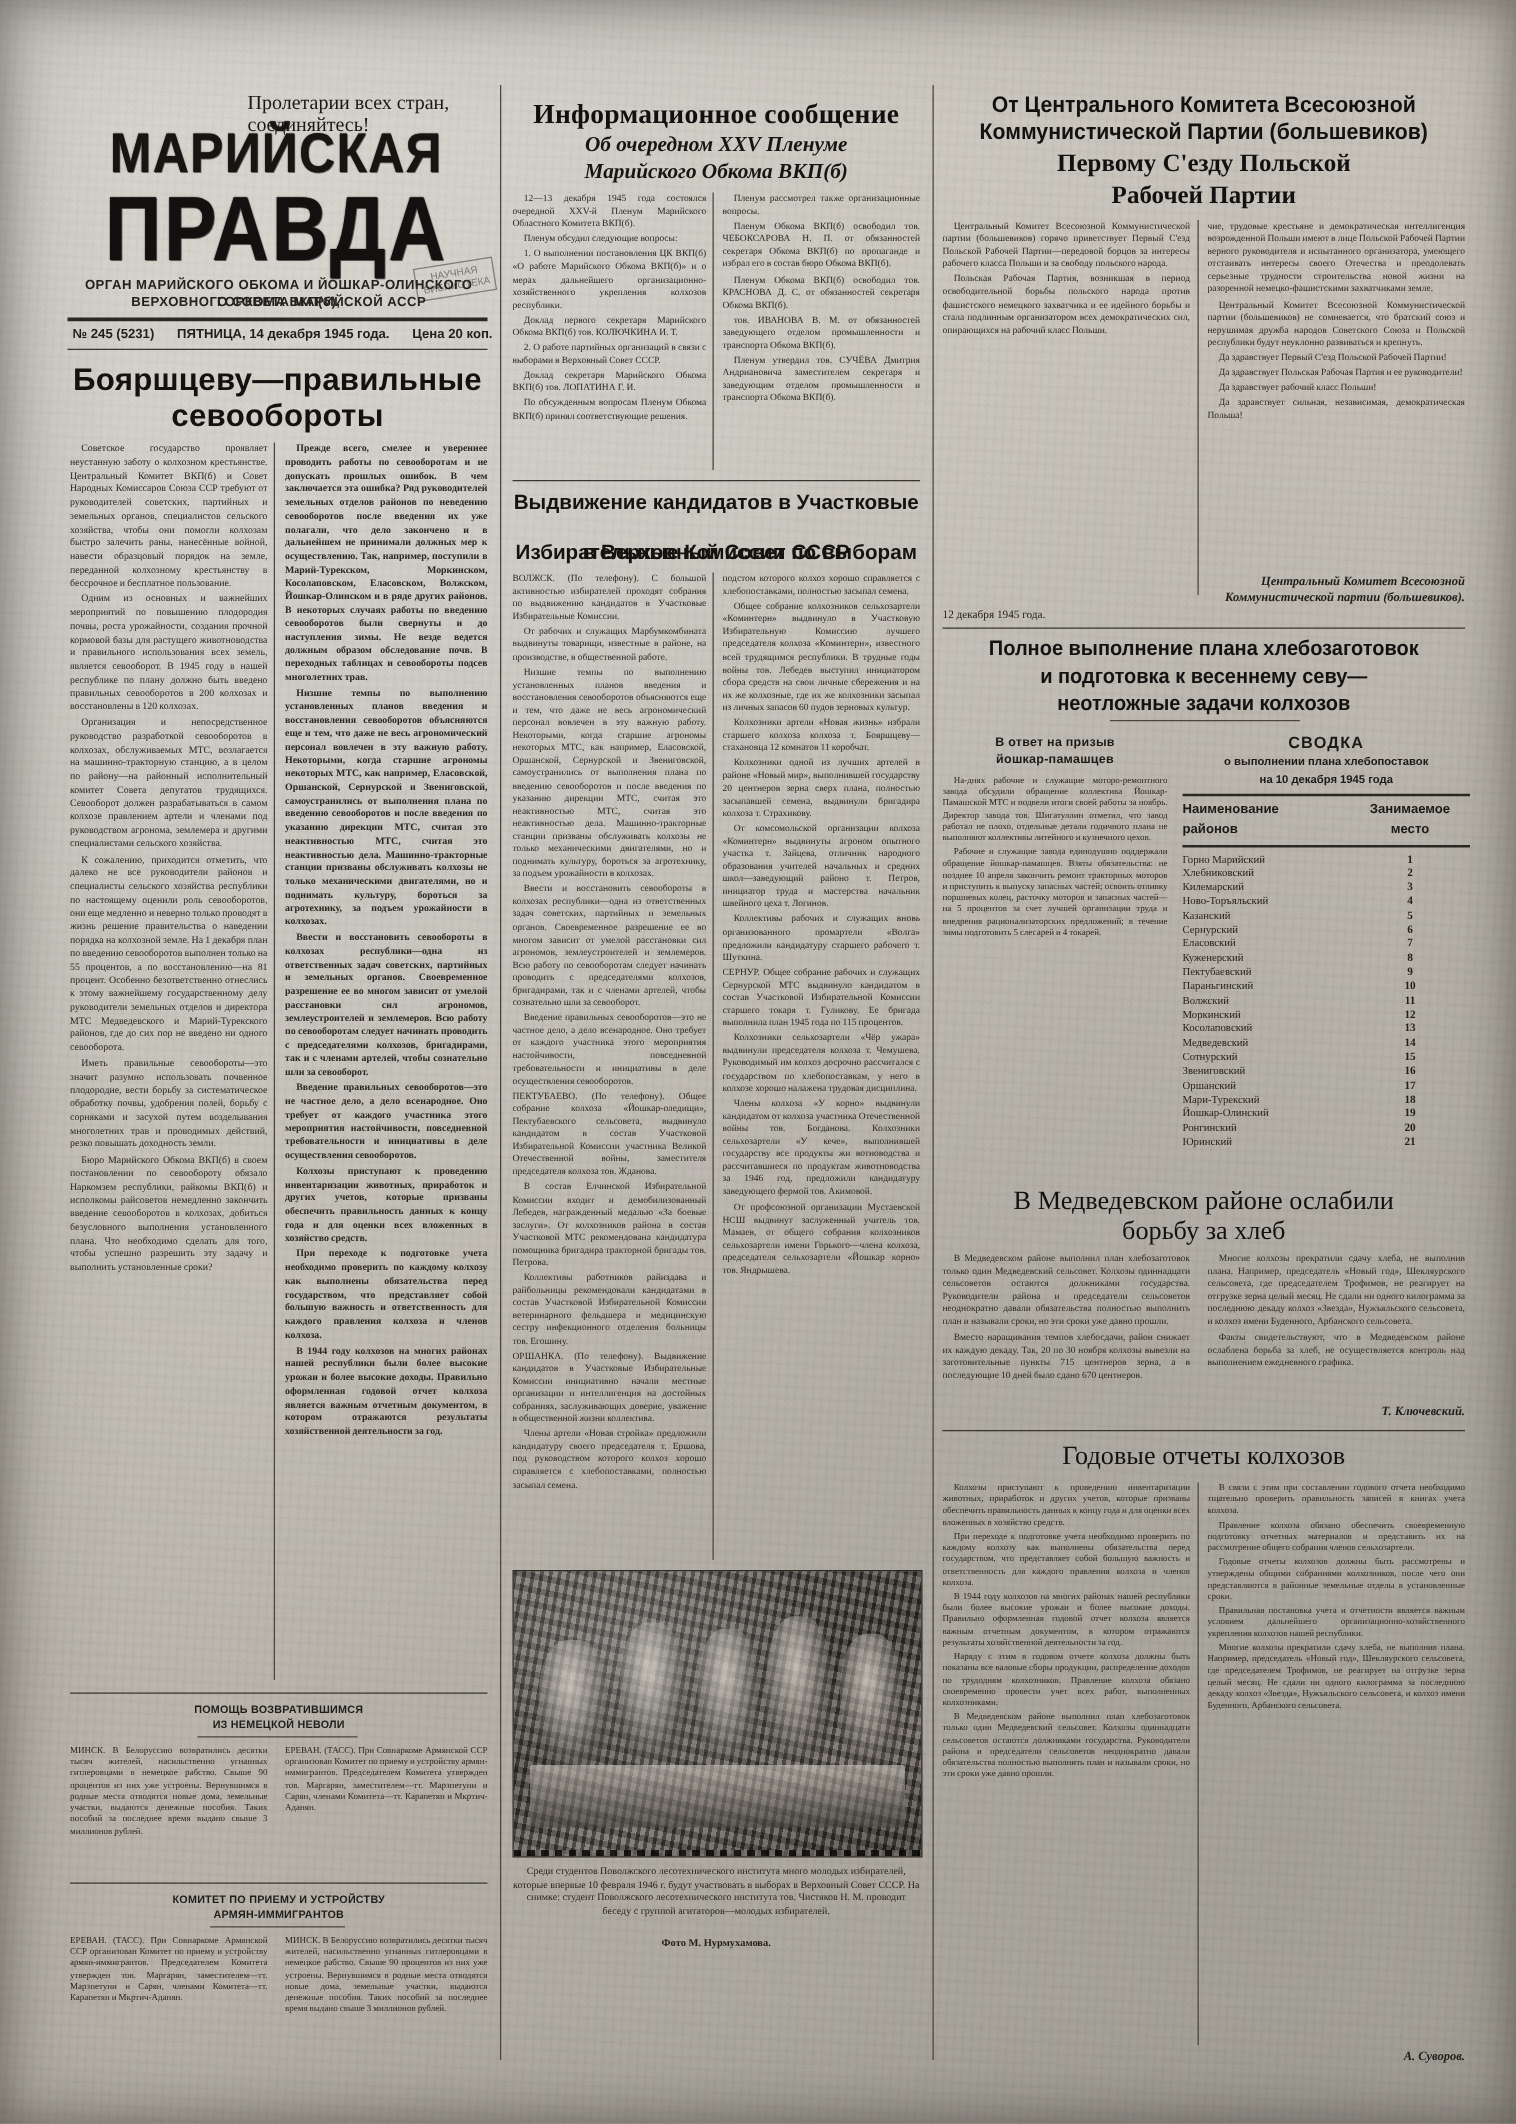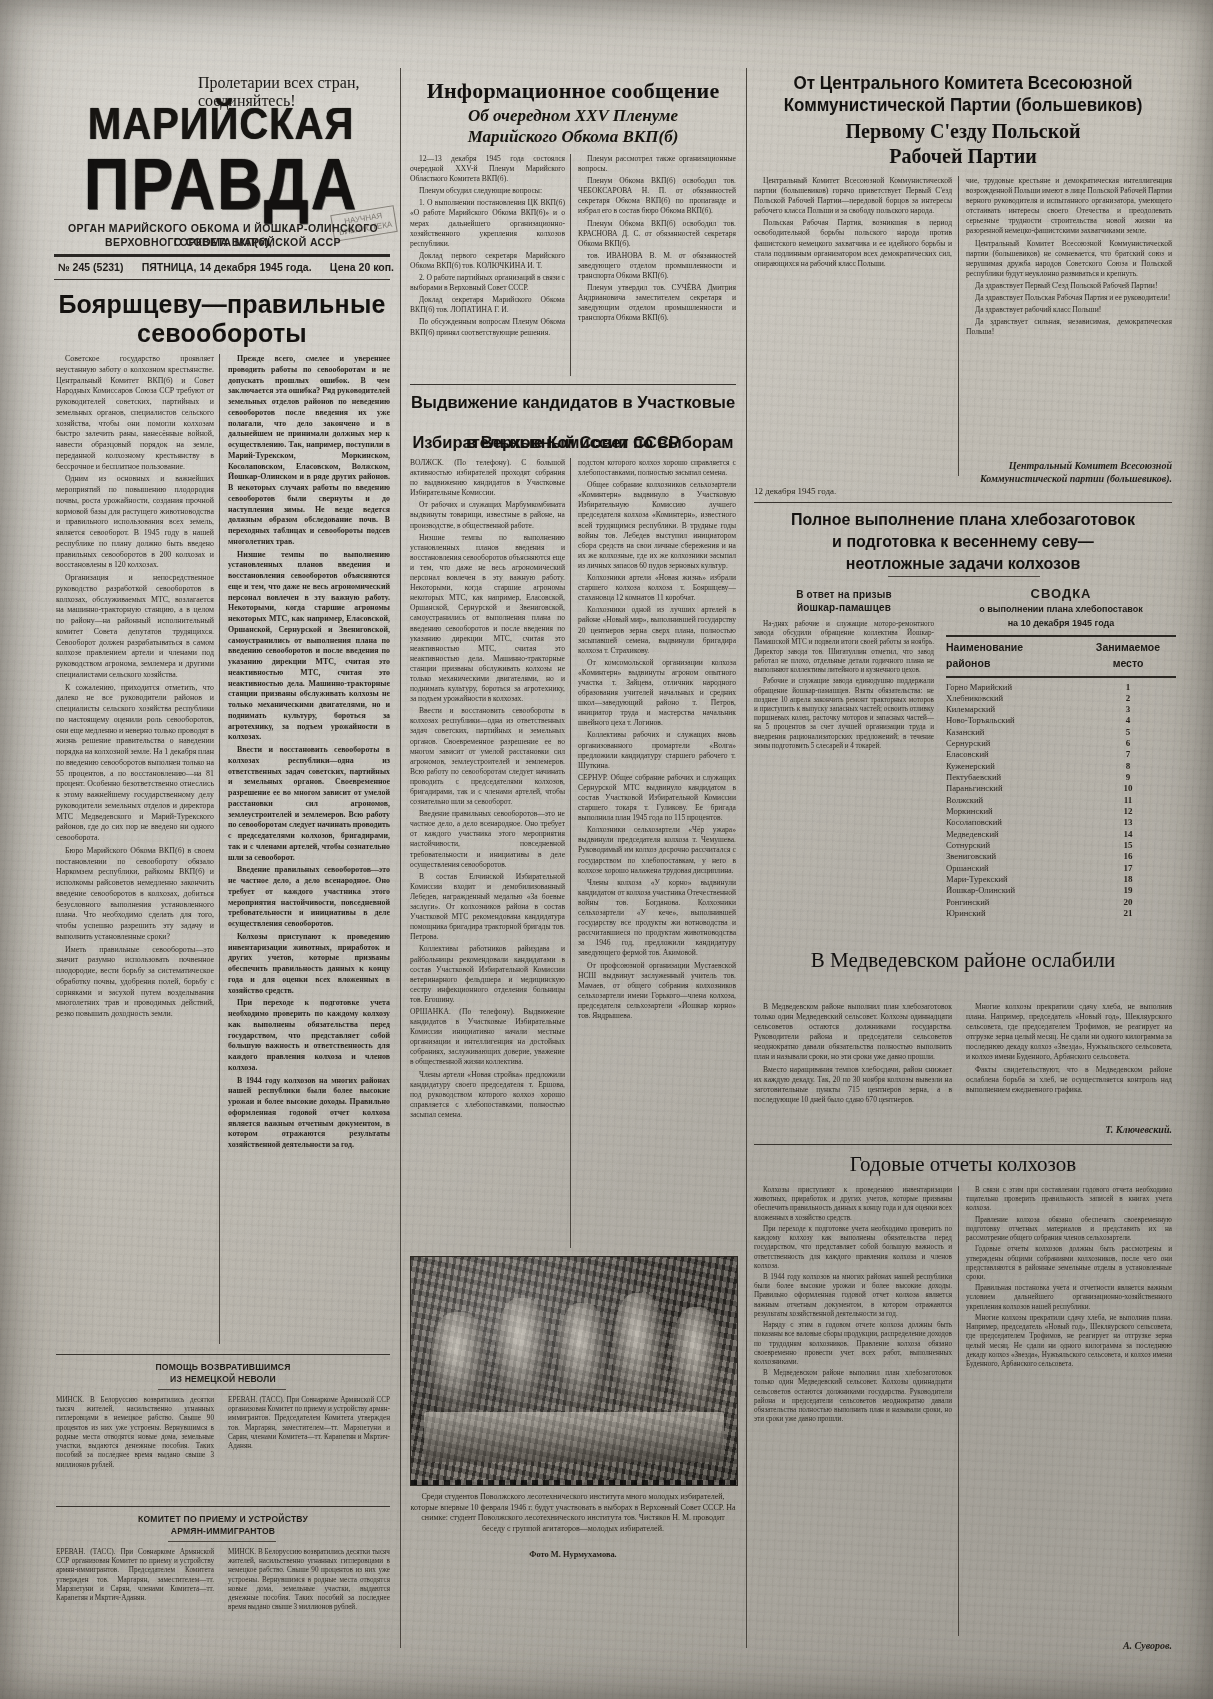--- a/index.html
+++ b/index.html
@@ -320,22 +320,22 @@
     <div class="stamp" style="left:294px; top:152px; width:52px;">НАУЧНАЯ БИБЛИОТЕКА</div>
 
     <div class="blk hl-main" style="left:16px; top:232px; width:336px;">Бояршцеву—правильные</div>
     <div class="blk hl-main" style="left:16px; top:261px; width:336px;">севообороты</div>
 
     <div class="blk body lead" style="left:18px; top:296px; width:158px; height:990px; overflow:hidden;">
       <p>Советское государство проявляет неустанную заботу о колхозном крестьянстве. Центральный Комитет ВКП(б) и Совет Народных Комиссаров Союза ССР требуют от руководителей советских, партийных и земельных органов, специалистов сельского хозяйства, чтобы они помогли колхозам быстро залечить раны, нанесённые войной, навести образцовый порядок на земле, переданной колхозному крестьянству в бессрочное и бесплатное пользование.</p>
       <p>Одним из основных и важнейших мероприятий по повышению плодородия почвы, роста урожайности, создания прочной кормовой базы для растущего животноводства и правильного использования всех земель, является севооборот. В 1945 году в нашей республике по плану должно быть введено правильных севооборотов в 200 колхозах и восстановлены в 120 колхозах.</p>
       <p>Организация и непосредственное руководство разработкой севооборотов в колхозах, обслуживаемых МТС, возлагается на машинно-тракторную станцию, а в целом по району—на районный исполнительный комитет Совета депутатов трудящихся. Севооборот должен разрабатываться в самом колхозе правлением артели и членами под руководством агронома, землемера и другими специалистами сельского хозяйства.</p>
       <p>К сожалению, приходится отметить, что далеко не все руководители районов и специалисты сельского хозяйства республики по настоящему оценили роль севооборотов, они еще медленно и неверно только проводят в жизнь решение правительства о наведении порядка на колхозной земле. На 1 декабря план по введению севооборотов выполнен только на 55 процентов, а по восстановлению—на 81 процент. Особенно безответственно отнеслись к этому важнейшему государственному делу руководители земельных отделов и директора МТС Медведевского и Марий-Турекского районов, где до сих пор не введено ни одного севооборота.</p>
+      <p>Иметь правильные севообороты—это значит разумно использовать почвенное плодородие, вести борьбу за систематическое обработку почвы, удобрения полей, борьбу с сорняками и засухой путем возделывания многолетних трав и проводимых действий, резко повышать доходность земли.</p>
       <p>Бюро Марийского Обкома ВКП(б) в своем постановлении по севообороту обязало Наркомзем республики, райкомы ВКП(б) и исполкомы райсоветов немедленно закончить введение севооборотов в колхозах, добиться безусловного выполнения установленного плана. Что необходимо сделать для того, чтобы успешно разрешить эту задачу и выполнить установленные сроки?</p>
-      <p>Иметь правильные севообороты—это значит разумно использовать почвенное плодородие, вести борьбу за систематическое обработку почвы, удобрения полей, борьбу с сорняками и засухой путем возделывания многолетних трав и проводимых действий, резко повышать доходность земли.</p>
     </div>
     <div class="blk body lead" style="left:190px; top:296px; width:162px; height:990px; overflow:hidden;font-weight:bold;">
       <p>Прежде всего, смелее и увереннее проводить работы по севооборотам и не допускать прошлых ошибок. В чем заключается эта ошибка? Ряд руководителей земельных отделов районов по неведению севооборотов после введения их уже полагали, что дело закончено и в дальнейшем не принимали должных мер к осуществлению. Так, например, поступили в Марий-Турекском, Моркинском, Косолаповском, Еласовском, Волжском, Йошкар-Олинском и в ряде других районов. В некоторых случаях работы по введению севооборотов были свернуты и до наступления зимы. Не везде ведется должным образом обследование почв. В переходных таблицах и севообороты подсев многолетних трав.</p>
       <p>Низшие темпы по выполнению установленных планов введения и восстановления севооборотов объясняются еще и тем, что даже не весь агрономический персонал вовлечен в эту важную работу. Некоторыми, когда старшие агрономы некоторых МТС, как например, Еласовской, Оршанской, Сернурской и Звениговской, самоустранились от выполнения плана по введению севооборотов и после введения по указанию дирекции МТС, считая это неактивностью МТС, считая это неактивностью дела. Машинно-тракторные станции призваны обслуживать колхозы не только механическими двигателями, но и поднимать культуру, бороться за агротехнику, за подъем урожайности в колхозах.</p>
       <p>Ввести и восстановить севообороты в колхозах республики—одна из ответственных задач советских, партийных и земельных органов. Своевременное разрешение ее во многом зависит от умелой расстановки сил агрономов, землеустроителей и землемеров. Всю работу по севооборотам следует начинать проводить с председателями колхозов, бригадирами, так и с членами артелей, чтобы сознательно шли за севооборот.</p>
       <p>Введение правильных севооборотов—это не частное дело, а дело всенародное. Оно требует от каждого участника этого мероприятия настойчивости, повседневной требовательности и инициативы в деле осуществления севооборотов.</p>
       <p>Колхозы приступают к проведению инвентаризации животных, приработок и других учетов, которые призваны обеспечить правильность данных к концу года и для оценки всех вложенных в хозяйство средств.</p>
       <p>При переходе к подготовке учета необходимо проверить по каждому колхозу как выполнены обязательства перед государством, что представляет собой большую важность и ответственность для каждого правления колхоза и членов колхоза.</p>
       <p>В 1944 году колхозов на многих районах нашей республики были более высокие урожаи и более высокие доходы. Правильно оформленная годовой отчет колхоза является важным отчетным документом, в котором отражаются результаты хозяйственной деятельности за год.</p>
     </div>
@@ -393,20 +393,21 @@
     <div class="blk hl-center-b" style="left:372px; top:334px; width:326px;">Выдвижение кандидатов в Участковые</div>
     <div class="blk hl-center-b" style="left:372px; top:354px; width:326px;margin-top:20px;">Избирательные Комиссии по выборам</div>
     <div class="blk hl-center-b" style="left:372px; top:374px; width:326px;">в Верховный Совет СССР</div>
 
     <div class="blk body" style="left:372px; top:400px; width:155px; height:790px; overflow:hidden;">
       <p class="noind">ВОЛЖСК. (По телефону). С большой активностью избирателей проходят собрания по выдвижению кандидатов в Участковые Избирательные Комиссии.</p>
       <p>От рабочих и служащих Марбумкомбината выдвинуты товарищи, известные в районе, на производстве, в общественной работе.</p>
       <p>Низшие темпы по выполнению установленных планов введения и восстановления севооборотов объясняются еще и тем, что даже не весь агрономический персонал вовлечен в эту важную работу. Некоторыми, когда старшие агрономы некоторых МТС, как например, Еласовской, Оршанской, Сернурской и Звениговской, самоустранились от выполнения плана по введению севооборотов и после введения по указанию дирекции МТС, считая это неактивностью МТС, считая это неактивностью дела. Машинно-тракторные станции призваны обслуживать колхозы не только механическими двигателями, но и поднимать культуру, бороться за агротехнику, за подъем урожайности в колхозах.</p>
       <p>Ввести и восстановить севообороты в колхозах республики—одна из ответственных задач советских, партийных и земельных органов. Своевременное разрешение ее во многом зависит от умелой расстановки сил агрономов, землеустроителей и землемеров. Всю работу по севооборотам следует начинать проводить с председателями колхозов, бригадирами, так и с членами артелей, чтобы сознательно шли за севооборот.</p>
       <p>Введение правильных севооборотов—это не частное дело, а дело всенародное. Оно требует от каждого участника этого мероприятия настойчивости, повседневной требовательности и инициативы в деле осуществления севооборотов.</p>
+      <p class="noind">ПЕКТУБАЕВО. (По телефону). Общее собрание колхоза «Йошкар-оледищи», Пектубаевского сельсовета, выдвинуло кандидатом в состав Участковой Избирательной Комиссии участника Великой Отечественной войны, заместителя председателя колхоза тов. Жданова.</p>
       <p>В состав Елчинской Избирательной Комиссии входит и демобилизованный Лебедев, награжденный медалью «За боевые заслуги». От колхозников района в состав Участковой МТС рекомендована кандидатура помощника бригадира тракторной бригады тов. Петрова.</p>
       <p>Коллективы работников райиздава и райбольницы рекомендовали кандидатами в состав Участковой Избирательной Комиссии ветеринарного фельдшера и медицинскую сестру инфекционного отделения больницы тов. Егошину.</p>
       <p class="noind">ОРШАНКА. (По телефону). Выдвижение кандидатов в Участковые Избирательные Комиссии инициативно начали местные организации и интеллигенция на достойных собраниях, заслуживающих доверие, уважение в общественной жизни коллектива.</p>
       <p>Члены артели «Новая стройка» предложили кандидатуру своего председателя т. Ершова, под руководством которого колхоз хорошо справляется с хлебопоставками, полностью засыпал семена.</p>
     </div>
     <div class="blk body" style="left:540px; top:400px; width:158px; height:790px; overflow:hidden;">
       <p class="noind">подстом которого колхоз хорошо справляется с хлебопоставками, полностью засыпал семена.</p>
       <p>Общее собрание колхозников сельхозартели «Коминтерн» выдвинуло в Участковую Избирательную Комиссию лучшего председателя колхоза «Коминтерн», известного всей трудящимся республики. В трудные годы войны тов. Лебедев выступил инициатором сбора средств на свои личные сбережения и на их же колхозные, где их же колхозники засыпал из личных запасов 60 пудов зерновых культур.</p>
       <p>Колхозники артели «Новая жизнь» избрали старшего колхоза колхоза т. Бояршцеву—стахановца 12 комнатов 11 коробчат.</p>
       <p>Колхозники одной из лучших артелей в районе «Новый мир», выполнившей государству 20 центнеров зерна сверх плана, полностью засыпавшей семена, выдвинули бригадира колхоза т. Страхикову.</p>
@@ -568,20 +569,21 @@
             <div class="v">20</div>
           </div>
           <div class="srow">
             <div class="n">Юринский</div>
             <div class="v">21</div>
           </div>
         </div>
     </div>
 
     <div class="blk hl-serif-big" style="left:716px; top:890px; width:418px;">В Медведевском районе ослабили</div>
+    <div class="blk hl-serif-big" style="left:716px; top:914px; width:418px;">борьбу за хлеб</div>
 
     <div class="blk body" style="left:716px; top:944px; width:198px; height:120px; overflow:hidden;">
       <p>В Медведевском районе выполнил план хлебозаготовок только один Медведевский сельсовет. Колхозы одиннадцати сельсоветов остаются должниками государства. Руководители района и председатели сельсоветов неоднократно давали обязательства полностью выполнить план и называли сроки, но эти сроки уже давно прошли.</p>
       <p>Вместо наращивания темпов хлебосдачи, район снижает их каждую декаду. Так, 20 по 30 ноября колхозы вывезли на заготовительные пункты 715 центнеров зерна, а в последующие 10 дней было сдано 670 центнеров.</p>
     </div>
     <div class="blk body" style="left:928px; top:944px; width:206px; height:120px; overflow:hidden;">
       <p>Многие колхозы прекратили сдачу хлеба, не выполнив плана. Например, председатель «Новый год», Шекляурского сельсовета, где председателем Трофимов, не реагирует на отгрузке зерна целый месяц. Не сдали ни одного килограмма за последнюю декаду колхоз «Звезда», Нужъяльского сельсовета, и колхоз имени Буденного, Арбанского сельсовета.</p>
       <p>Факты свидетельствуют, что в Медведевском районе ослаблена борьба за хлеб, не осуществляется контроль над выполнением ежедневного графика.</p>
     </div>
     <div class="blk sign" style="left:928px; top:1066px; width:206px;">Т. Ключевский.</div>

